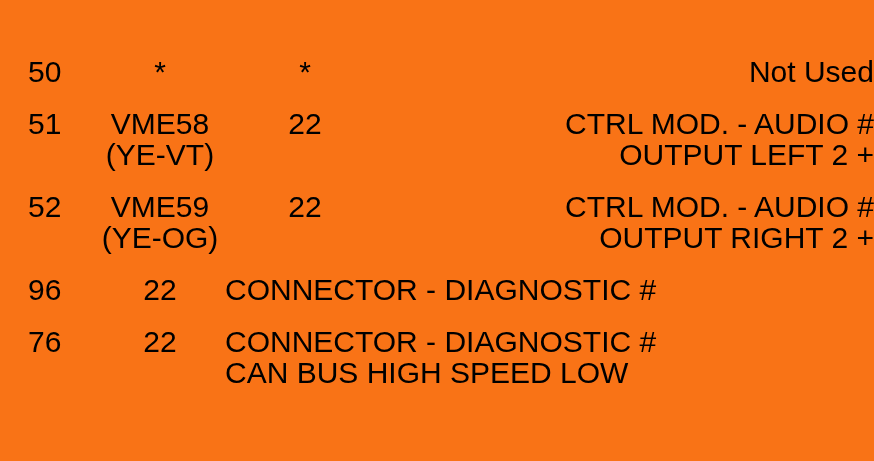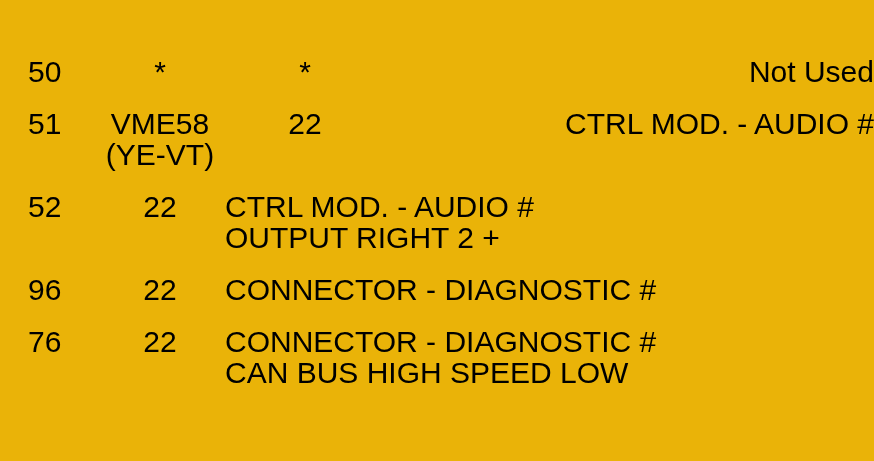--- a/index.html
+++ b/index.html
@@ -31,21 +31,21 @@
     padding-left: 28px;
     text-align: left;
   }
   .cell-circuit { text-align: center; }
   .cell-gauge  { text-align: center; }
   .cell-function { text-align: right; }
 </style>
 </head>
 <body>
 
-<div class="page" style="background: #eab308; color: rgb(0, 0, 0);">
+<div class="page" style="background: #f97316; color: rgb(0, 0, 0);">
   <div class="tbody">
   <div class="row">
     <div class="cell cell-pin">
       <span>50</span>
     </div>
     <div class="cell cell-circuit">
       <div>*</div>
 
     </div>
     <div class="cell cell-gauge">
@@ -63,26 +63,31 @@
     </div>
     <div class="cell cell-circuit">
       <div>VME58</div>
       <div class="optional">(YE-VT)</div>
     </div>
     <div class="cell cell-gauge">
       <span>22</span>
     </div>
     <div class="cell cell-function">
       <div>CTRL MOD. - AUDIO #</div>
+      <div class="optional">OUTPUT LEFT 2 +</div>
     </div>
   </div>
 
   <div class="row">
     <div class="cell cell-pin">
       <span>52</span>
+    </div>
+    <div class="cell cell-circuit">
+      <div>VME59</div>
+      <div class="optional">(YE-OG)</div>
     </div>
     <div class="cell cell-gauge">
       <span>22</span>
     </div>
     <div class="cell cell-function">
       <div>CTRL MOD. - AUDIO #</div>
       <div class="optional">OUTPUT RIGHT 2 +</div>
     </div>
   </div>
 

